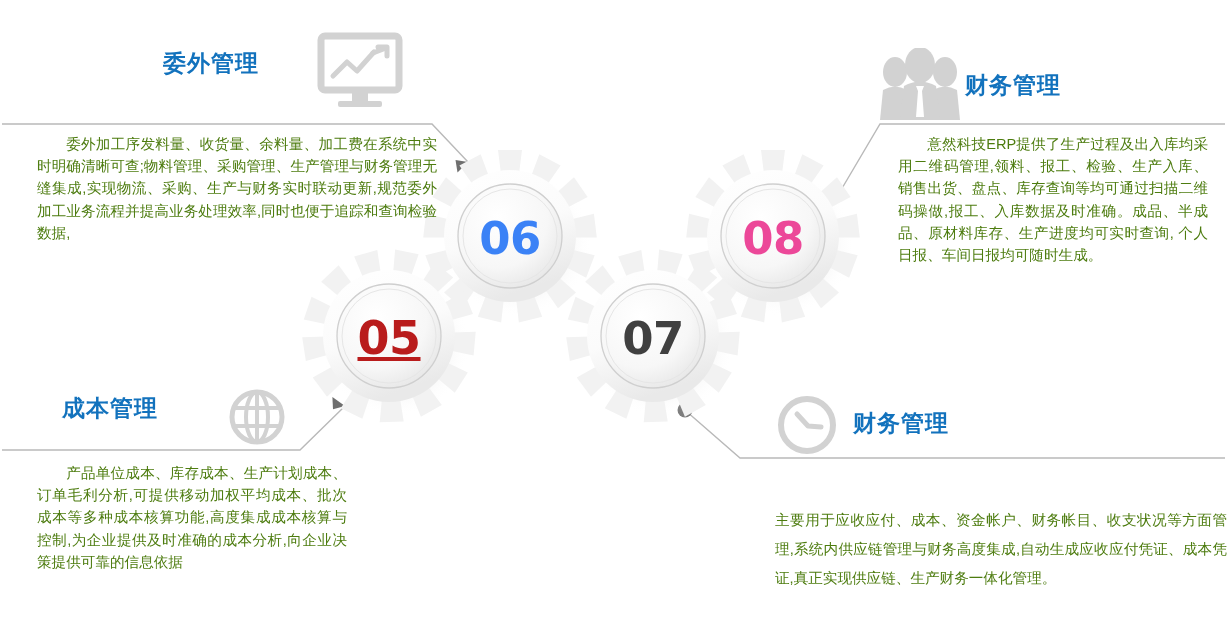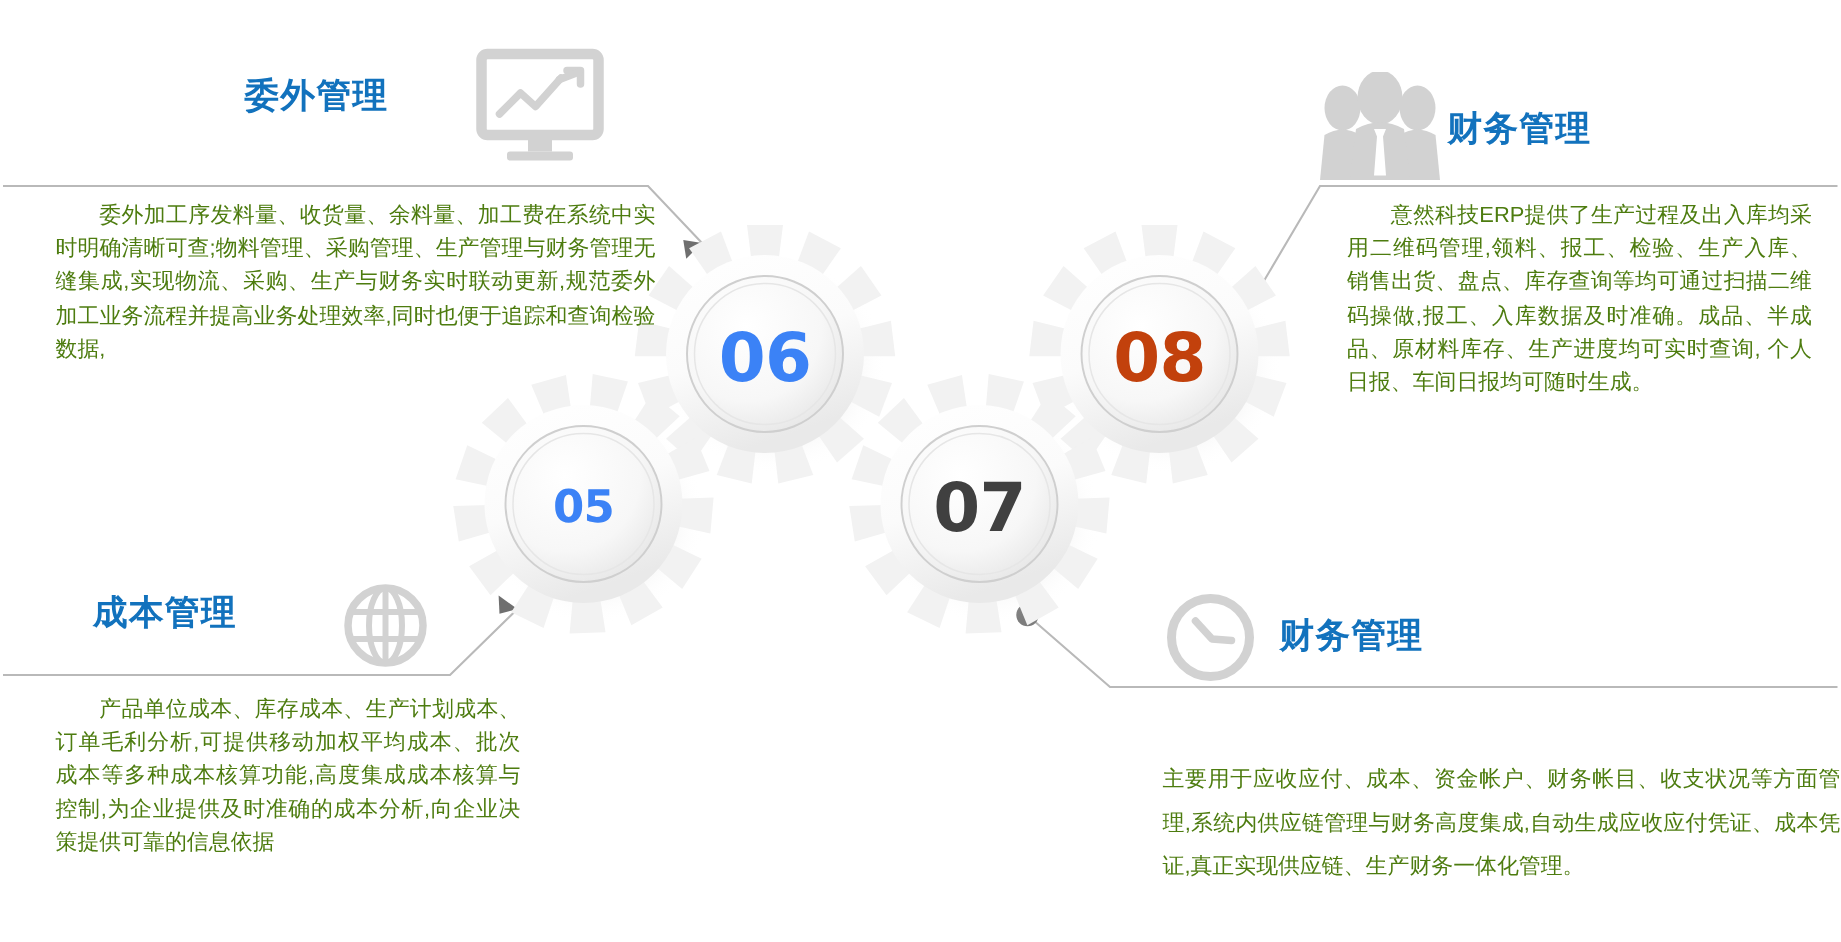--- a/index.html
+++ b/index.html
@@ -129,21 +129,21 @@
           <path d="M-12,-86 L12,-86 L9,-62 L-9,-62 Z" fill="#f2f2f2" transform="rotate(221.5)"></path>
           <path d="M-12,-86 L12,-86 L9,-62 L-9,-62 Z" fill="#f2f2f2" transform="rotate(249.2)"></path>
           <path d="M-12,-86 L12,-86 L9,-62 L-9,-62 Z" fill="#f2f2f2" transform="rotate(276.9)"></path>
           <path d="M-12,-86 L12,-86 L9,-62 L-9,-62 Z" fill="#f2f2f2" transform="rotate(304.6)"></path>
           <path d="M-12,-86 L12,-86 L9,-62 L-9,-62 Z" fill="#f2f2f2" transform="rotate(332.3)"></path>
           <circle cx="0" cy="0" r="66" fill="url(#gearFaceGrad)"></circle>
           <circle cx="0" cy="0" r="52" fill="url(#hubGrad)" stroke="#cfcfcf" stroke-width="1.3"></circle>
           <circle cx="0" cy="0" r="47" fill="none" stroke="#e6e6e6" stroke-width="1"></circle>
         </g>
       </svg>
-      <div class="gear-num" style="font-size:45px;color:#c2410c;transform:translate(-2px,0px);">08</div>
+      <div class="gear-num" style="font-size:45px;color:#ec4899;transform:translate(-2px,0px);">08</div>
     </div>
 
     <div class="gear" style="left:301px;top:248px;width:180px;height:180px;">
       <svg width="180" height="180" viewBox="0 0 180 180">
         <ellipse cx="95" cy="96" rx="74" ry="72" fill="url(#shadowGrad)"></ellipse>
         <g transform="translate(88,88)">
           <path d="M-12,-86 L12,-86 L9,-62 L-9,-62 Z" fill="#f2f2f2" transform="rotate(12)"></path>
           <path d="M-12,-86 L12,-86 L9,-62 L-9,-62 Z" fill="#f2f2f2" transform="rotate(39.7)"></path>
           <path d="M-12,-86 L12,-86 L9,-62 L-9,-62 Z" fill="#f2f2f2" transform="rotate(67.4)"></path>
           <path d="M-12,-86 L12,-86 L9,-62 L-9,-62 Z" fill="#f2f2f2" transform="rotate(95.1)"></path>
@@ -154,21 +154,21 @@
           <path d="M-12,-86 L12,-86 L9,-62 L-9,-62 Z" fill="#f2f2f2" transform="rotate(233.5)"></path>
           <path d="M-12,-86 L12,-86 L9,-62 L-9,-62 Z" fill="#f2f2f2" transform="rotate(261.2)"></path>
           <path d="M-12,-86 L12,-86 L9,-62 L-9,-62 Z" fill="#f2f2f2" transform="rotate(288.9)"></path>
           <path d="M-12,-86 L12,-86 L9,-62 L-9,-62 Z" fill="#f2f2f2" transform="rotate(316.6)"></path>
           <path d="M-12,-86 L12,-86 L9,-62 L-9,-62 Z" fill="#f2f2f2" transform="rotate(344.3)"></path>
           <circle cx="0" cy="0" r="66" fill="url(#gearFaceGrad)"></circle>
           <circle cx="0" cy="0" r="52" fill="url(#hubGrad)" stroke="#cfcfcf" stroke-width="1.3"></circle>
           <circle cx="0" cy="0" r="47" fill="none" stroke="#e6e6e6" stroke-width="1"></circle>
         </g>
       </svg>
-      <div class="gear-num" style="font-size:30px;color:#3b82f6;transform:translate(-2px,0px);">05</div>
+      <div class="gear-num" style="font-size:46px;color:#b91c1c;transform:translate(-2px,0px);text-decoration:underline;">05</div>
     </div>
 
     <div class="gear" style="left:565px;top:248px;width:180px;height:180px;">
       <svg width="180" height="180" viewBox="0 0 180 180">
         <ellipse cx="95" cy="96" rx="74" ry="72" fill="url(#shadowGrad)"></ellipse>
         <g transform="translate(88,88)">
           <path d="M-12,-86 L12,-86 L9,-62 L-9,-62 Z" fill="#f2f2f2" transform="rotate(12)"></path>
           <path d="M-12,-86 L12,-86 L9,-62 L-9,-62 Z" fill="#f2f2f2" transform="rotate(39.7)"></path>
           <path d="M-12,-86 L12,-86 L9,-62 L-9,-62 Z" fill="#f2f2f2" transform="rotate(67.4)"></path>
           <path d="M-12,-86 L12,-86 L9,-62 L-9,-62 Z" fill="#f2f2f2" transform="rotate(95.1)"></path>

